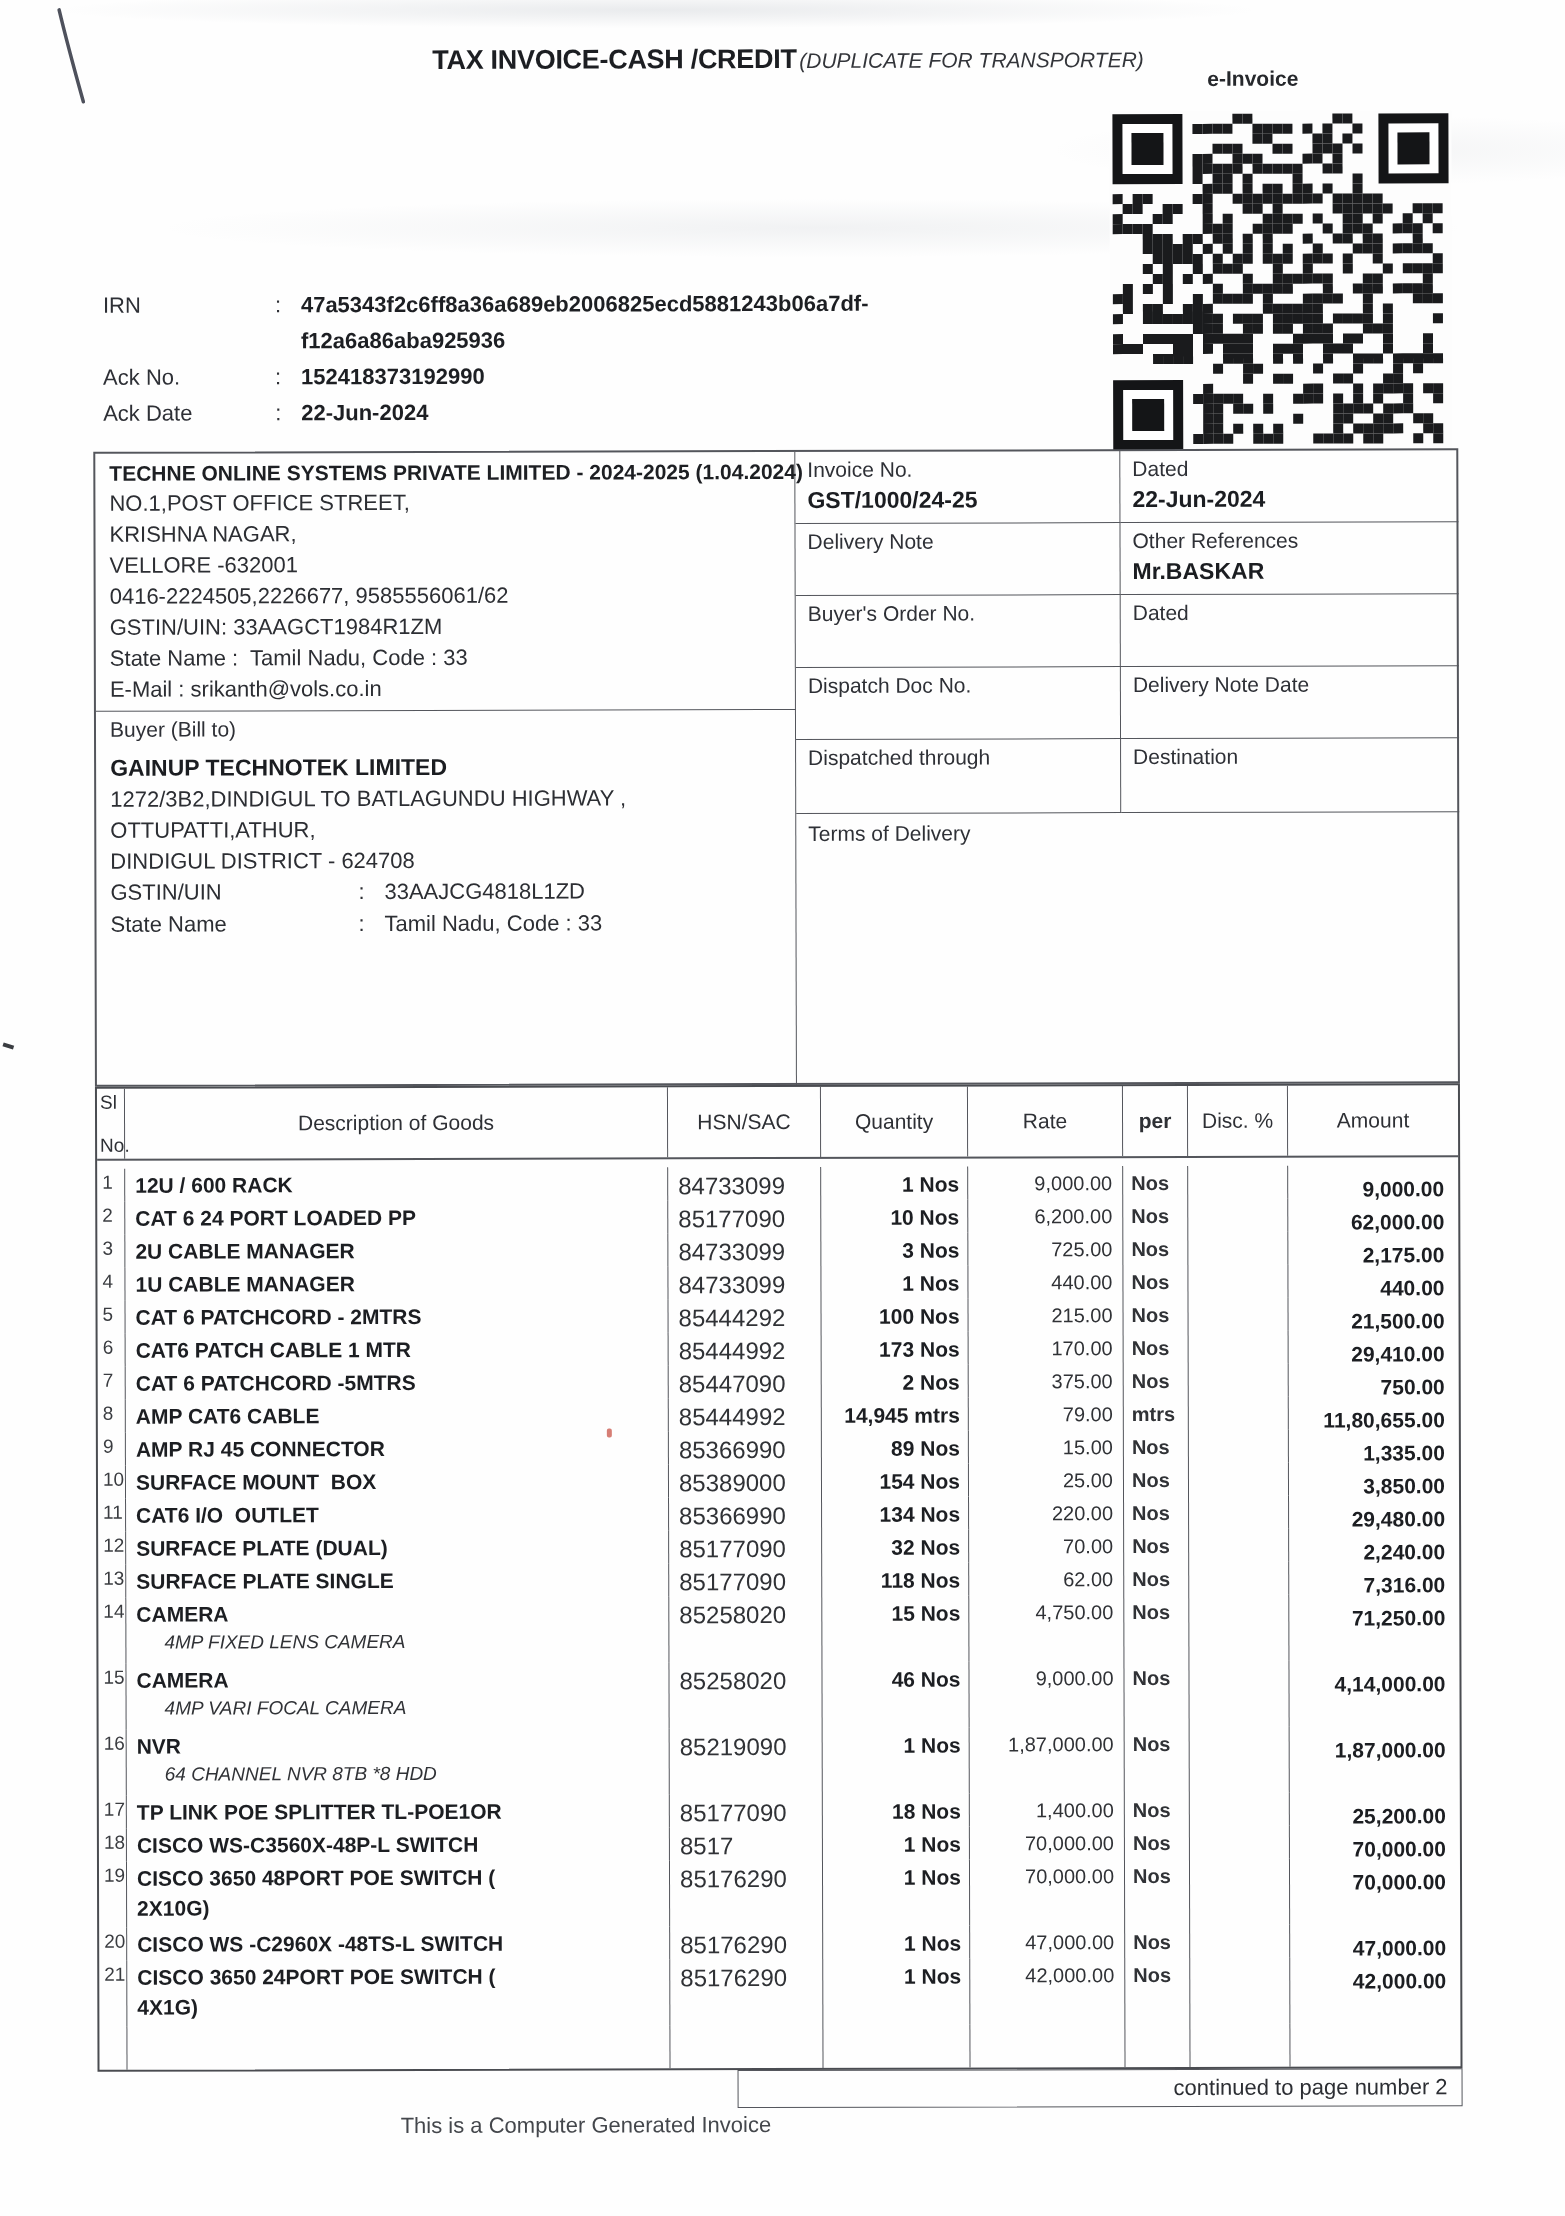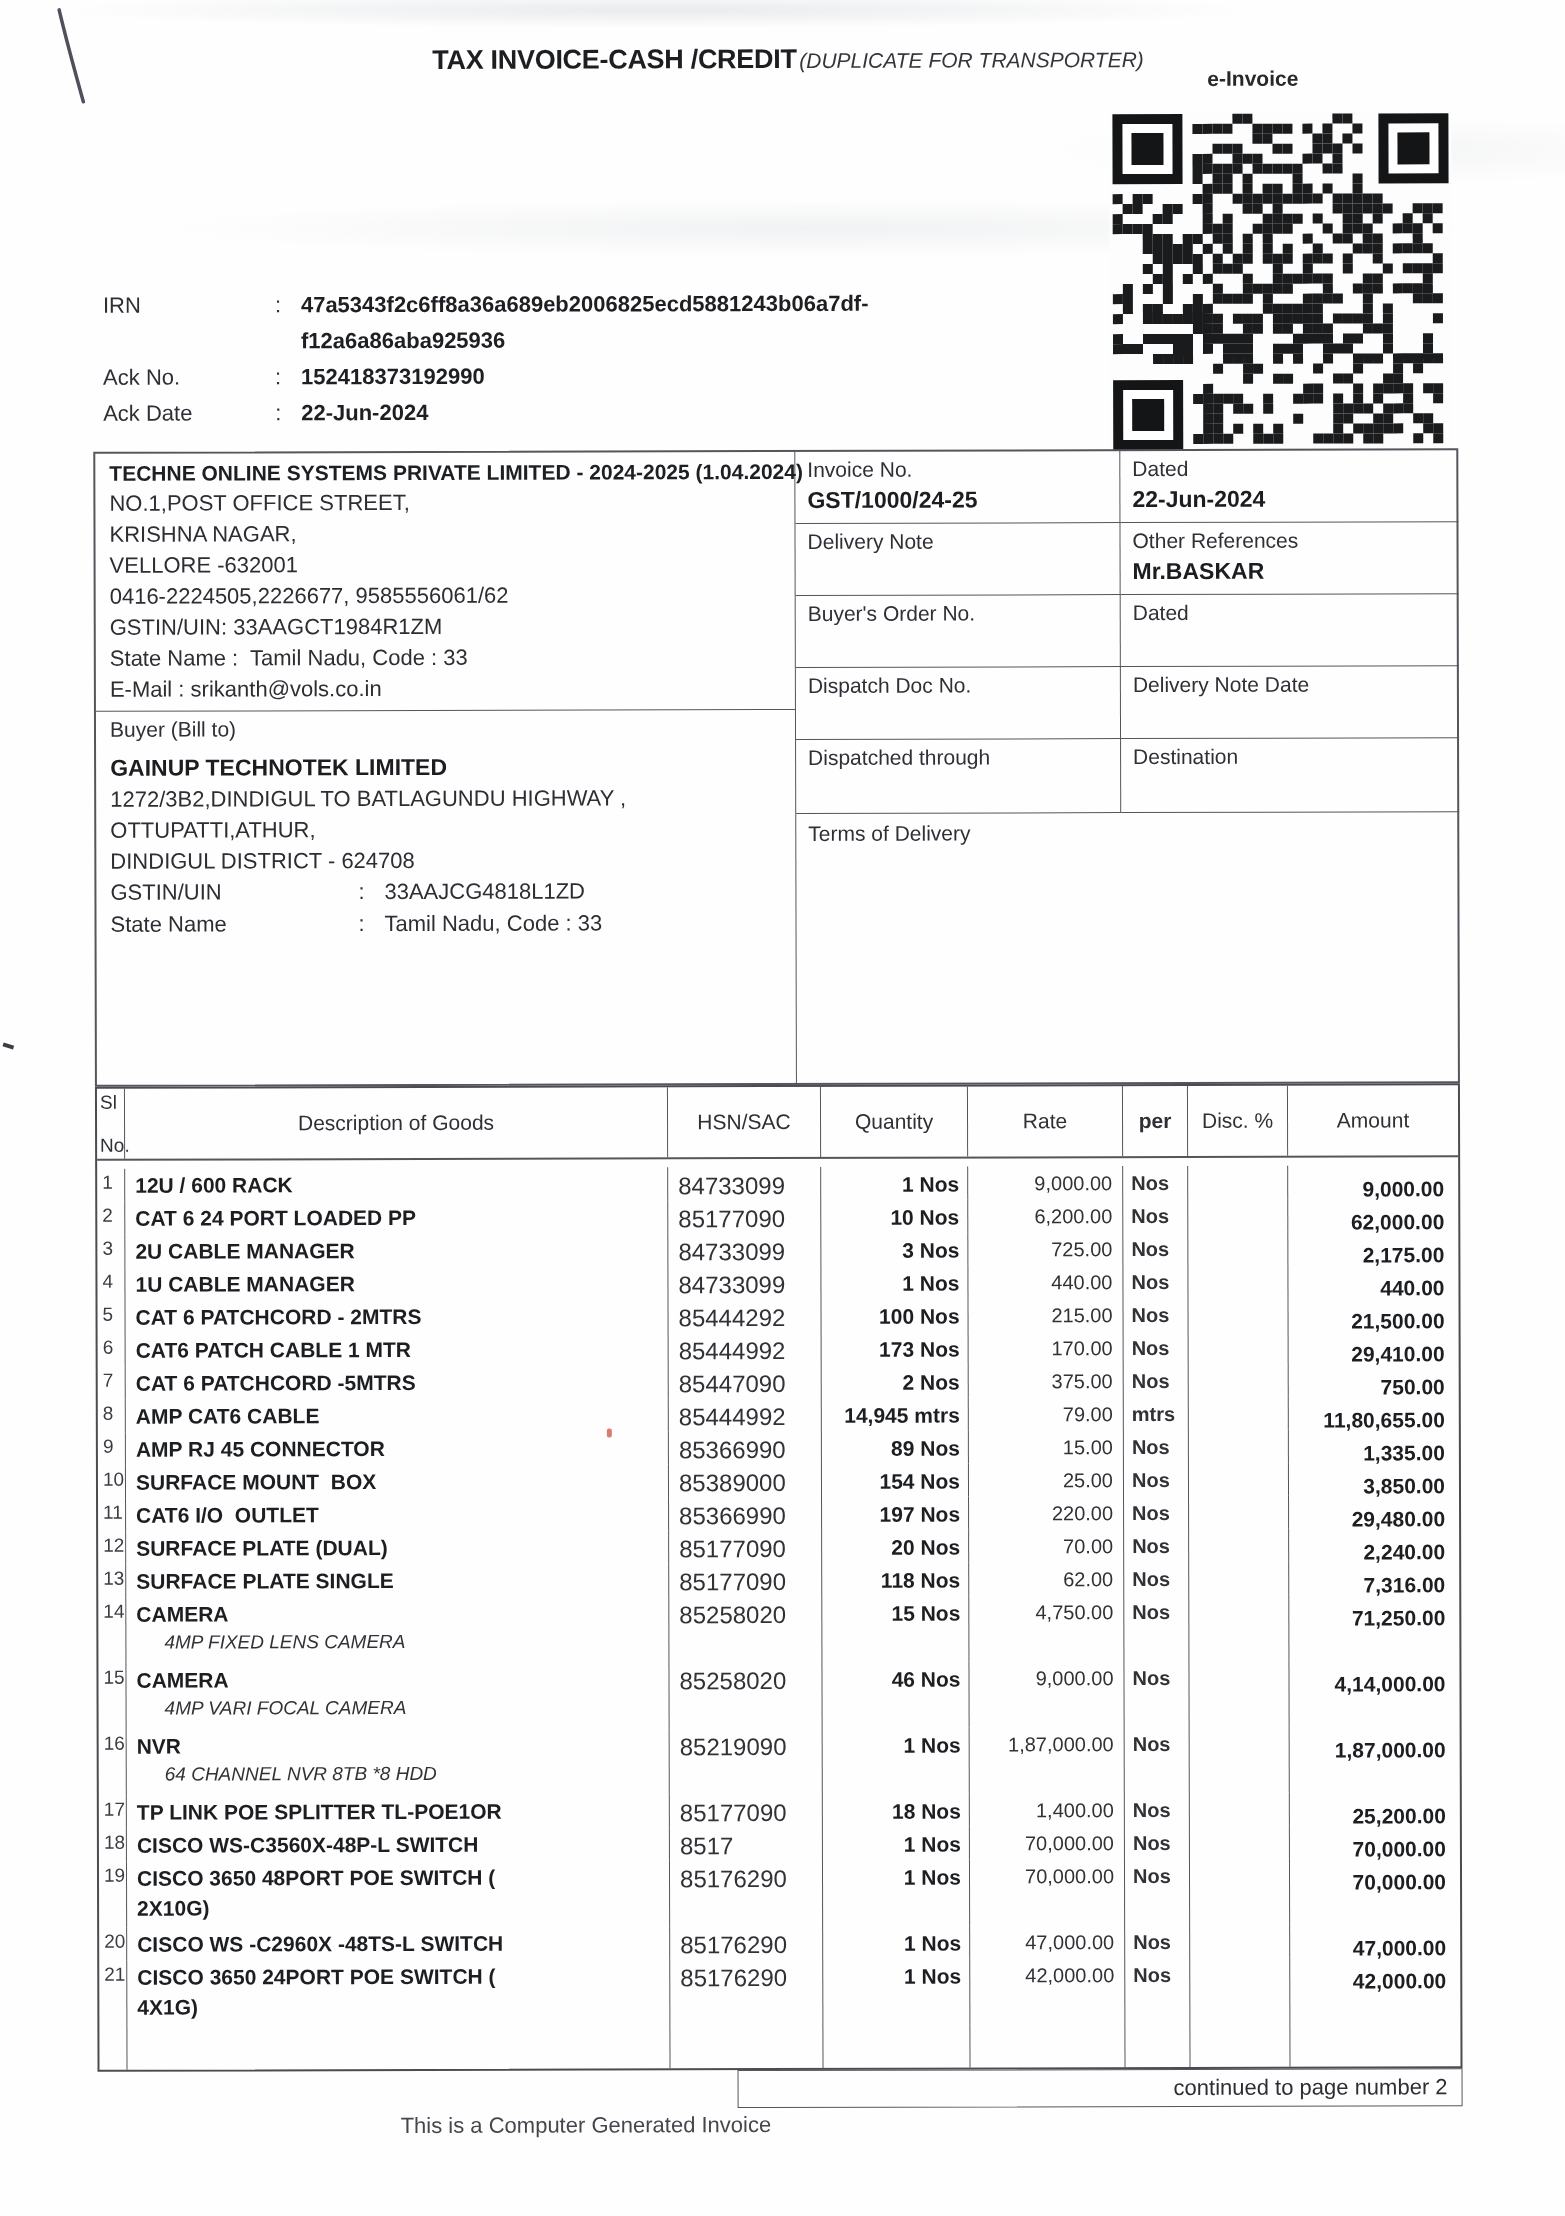--- a/index.html
+++ b/index.html
@@ -825,35 +825,35 @@
           <div class="td td-amt c-amt">3,850.00</div>
         </div>
 
         <div class="irow">
           <div class="td td-sl c-sl cellR">11</div>
           <div class="td td-desc c-desc cellR">
             <div class="d1">CAT6 I/O  OUTLET</div>
 
           </div>
           <div class="td td-hsn c-hsn cellR">85366990</div>
-          <div class="td td-qty c-qty cellR">197 Nos</div>
+          <div class="td td-qty c-qty cellR">134 Nos</div>
           <div class="td td-rate c-rate cellR">220.00</div>
           <div class="td td-per c-per cellR">Nos</div>
           <div class="td c-disc cellR"></div>
           <div class="td td-amt c-amt">29,480.00</div>
         </div>
 
         <div class="irow">
           <div class="td td-sl c-sl cellR">12</div>
           <div class="td td-desc c-desc cellR">
             <div class="d1">SURFACE PLATE (DUAL)</div>
 
           </div>
           <div class="td td-hsn c-hsn cellR">85177090</div>
-          <div class="td td-qty c-qty cellR">20 Nos</div>
+          <div class="td td-qty c-qty cellR">32 Nos</div>
           <div class="td td-rate c-rate cellR">70.00</div>
           <div class="td td-per c-per cellR">Nos</div>
           <div class="td c-disc cellR"></div>
           <div class="td td-amt c-amt">2,240.00</div>
         </div>
 
         <div class="irow">
           <div class="td td-sl c-sl cellR">13</div>
           <div class="td td-desc c-desc cellR">
             <div class="d1">SURFACE PLATE SINGLE</div>

